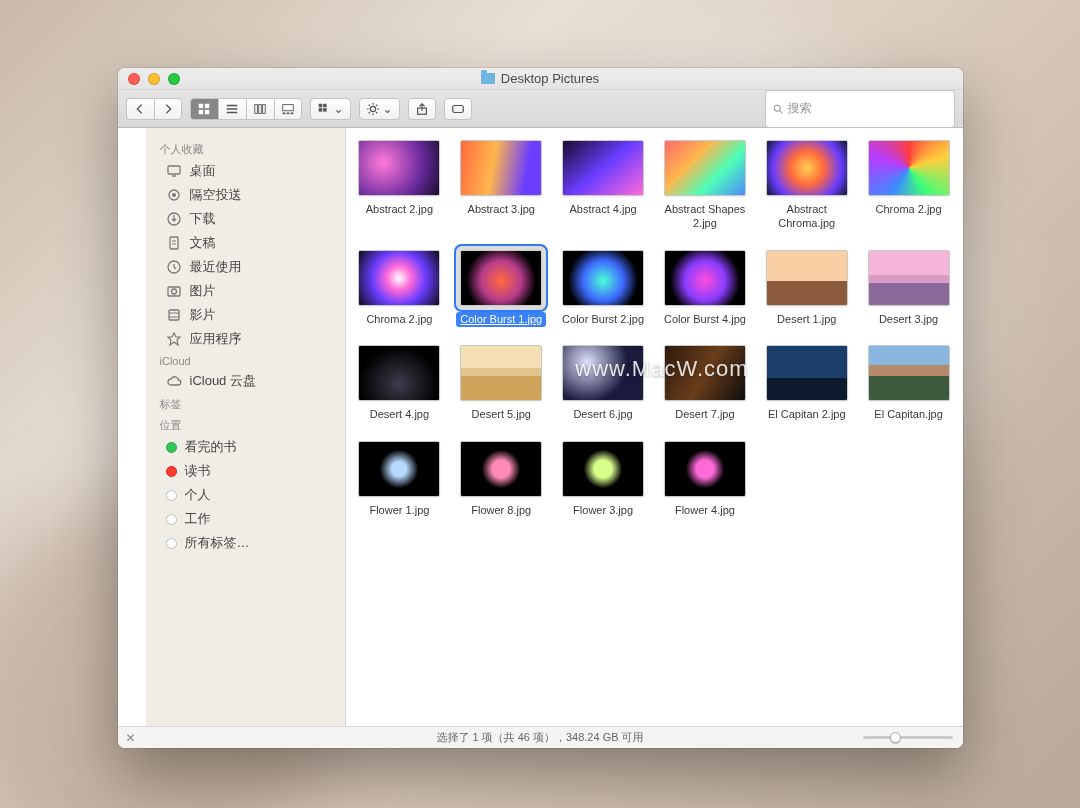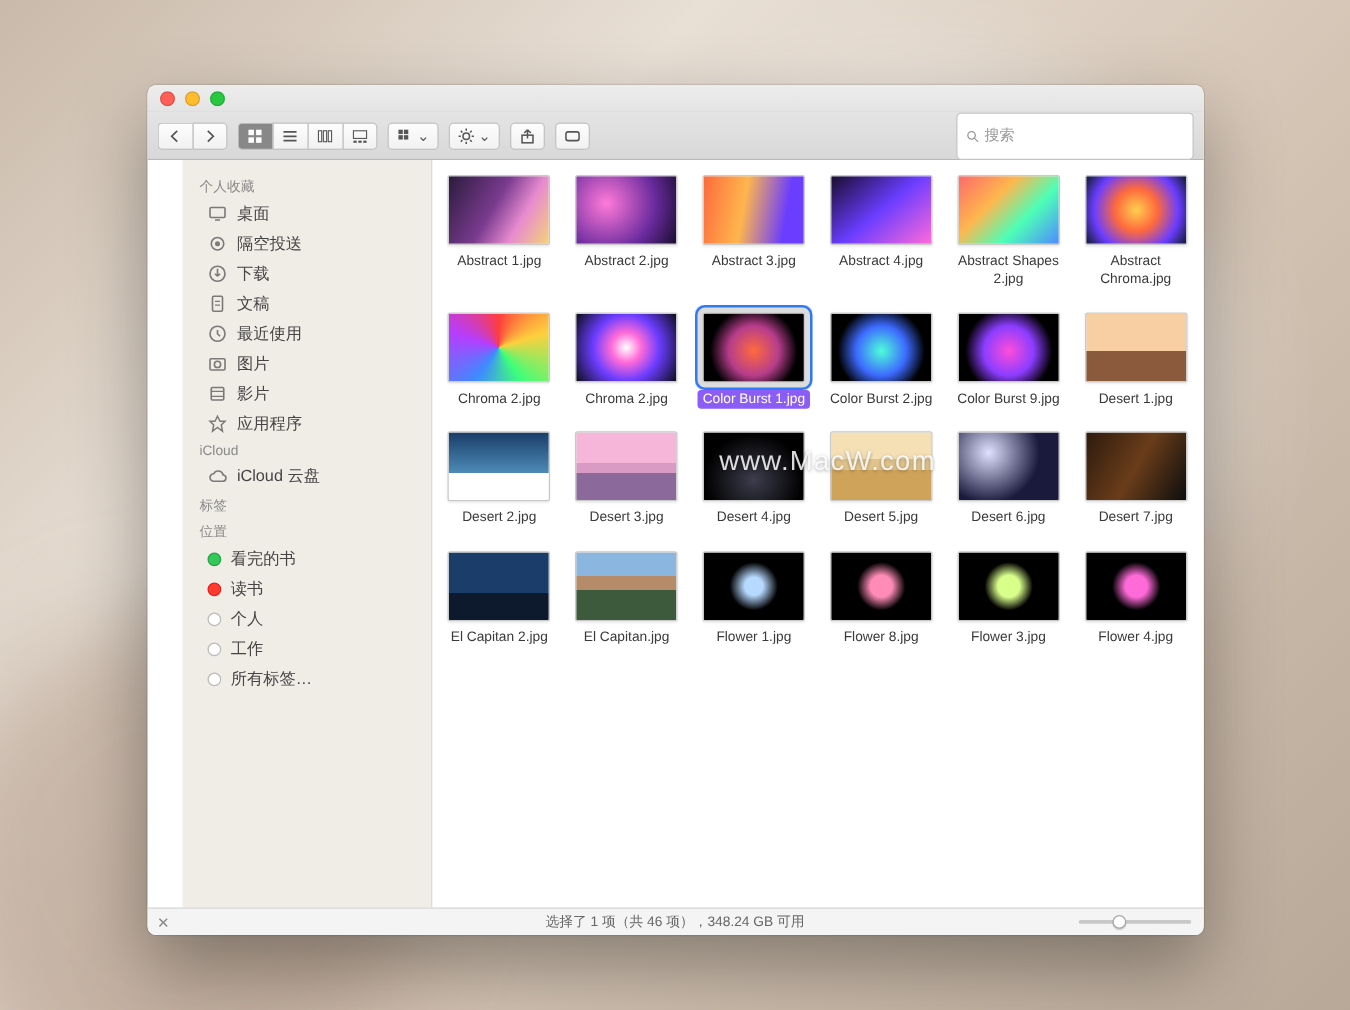--- a/index.html
+++ b/index.html
@@ -89,21 +89,21 @@
 
   .content { flex:1; background:#fff; overflow:auto; padding: 12px 8px 4px 8px; position:relative;}
   .grid { display:grid; grid-template-columns: repeat(6, 1fr); gap: 18px 10px; }
   .cell { display:flex; flex-direction:column; align-items:center; gap:6px;}
   .thumb {
     width: 82px; height: 56px; border:1px solid #c9c9c9; border-radius:2px;
     background:#222; box-shadow: 0 1px 2px rgba(0,0,0,0.08);
   }
   .fname { font-size:11px; color:#3a3a3a; text-align:center; line-height:1.25; padding:1px 4px; border-radius:3px; max-width: 100px;}
   .cell.selected .thumb { outline: 2px solid #2f7bf6; outline-offset: 4px; background-color:#111;}
-  .cell.selected .fname { background:#8b5cf6; color:#fff; }
+  .cell.selected .fname { background:#3b82f6; color:#fff;text-decoration:underline; }
   .cell.dim .thumb { box-shadow: 0 0 0 6px #dcdcdc; }
 
   
   .watermark {
     position:absolute; top: 228px; left: 0; right: 0; text-align:center;
     font-size: 22px; letter-spacing: 1px; color: rgba(255,255,255,0.85);
     text-shadow: 0 1px 3px rgba(0,0,0,0.35);
     pointer-events:none;
     font-weight: 500;
     margin-left: 16px;
@@ -149,20 +149,24 @@
 <body>
 
 <div class="window">
 
   <div class="titlebar">
     <div class="traffic">
       <div class="tl red"></div>
       <div class="tl yellow"></div>
       <div class="tl green"></div>
     </div>
+    <div class="title-center">
+      <span class="folder-glyph"></span>
+      <span>Desktop Pictures</span>
+    </div>
   </div>
 
   <div class="toolbar">
     <div class="seg">
       <div class="btn">
           <svg viewBox="0 0 16 16">
             <path d="M10 3l-5 5 5 5" fill="none" stroke="currentColor" stroke-width="1.6"></path>
           </svg>
         </div>
       <div class="btn">
@@ -323,24 +327,20 @@
           <span>工作</span>
         </div>
         <div class="sb-item">
           <span class="tagdot grey"></span>
           <span>所有标签…</span>
         </div>
       </div>
     <div class="content">
       <div class="grid" id="grid">
           <div class="cell">
-            <div class="thumb t-a1"></div>
-            <div class="fname">Abstract 1.jpg</div>
-          </div>
-          <div class="cell">
             <div class="thumb t-a2"></div>
             <div class="fname">Abstract 2.jpg</div>
           </div>
           <div class="cell">
             <div class="thumb t-a3"></div>
             <div class="fname">Abstract 3.jpg</div>
           </div>
           <div class="cell">
             <div class="thumb t-a4"></div>
             <div class="fname">Abstract 4.jpg</div>
@@ -364,29 +364,25 @@
           <div class="cell selected dim">
             <div class="thumb t-cb1"></div>
             <div class="fname">Color Burst 1.jpg</div>
           </div>
           <div class="cell">
             <div class="thumb t-cb2"></div>
             <div class="fname">Color Burst 2.jpg</div>
           </div>
           <div class="cell">
             <div class="thumb t-cb3"></div>
-            <div class="fname">Color Burst 9.jpg</div>
+            <div class="fname">Color Burst 4.jpg</div>
           </div>
           <div class="cell">
             <div class="thumb t-d1"></div>
             <div class="fname">Desert 1.jpg</div>
-          </div>
-          <div class="cell">
-            <div class="thumb t-d2"></div>
-            <div class="fname">Desert 2.jpg</div>
           </div>
           <div class="cell">
             <div class="thumb t-d3"></div>
             <div class="fname">Desert 3.jpg</div>
           </div>
           <div class="cell">
             <div class="thumb t-d4"></div>
             <div class="fname">Desert 4.jpg</div>
           </div>
           <div class="cell">

